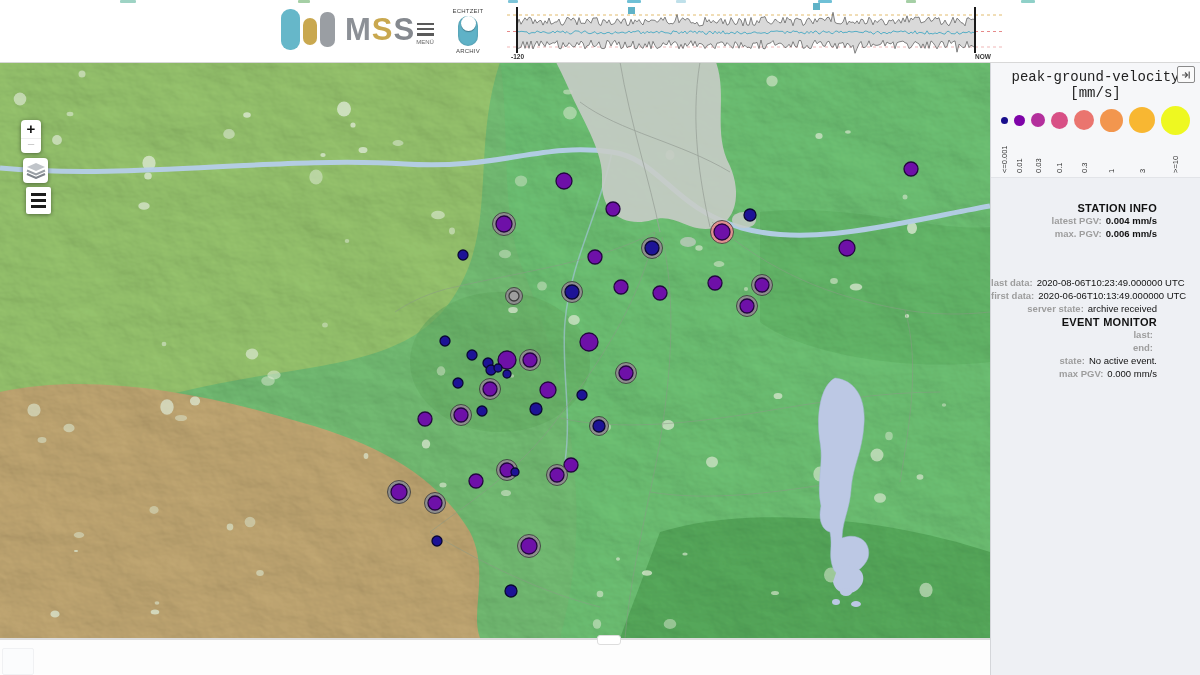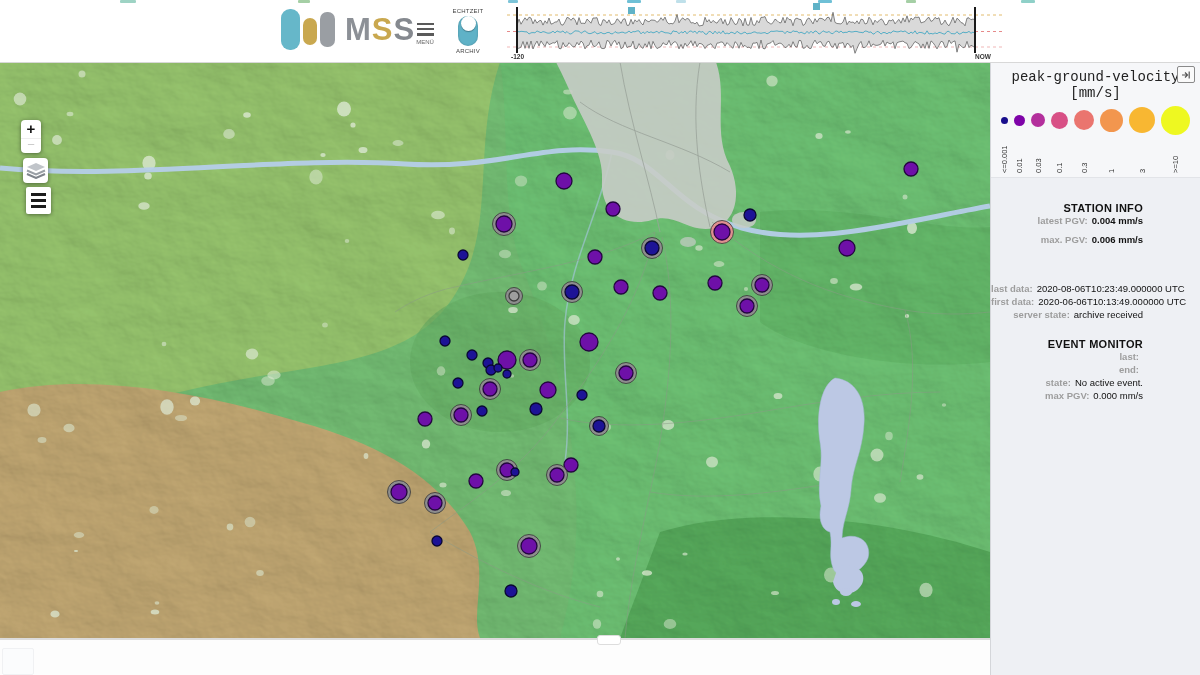--- a/index.html
+++ b/index.html
@@ -45,30 +45,30 @@
   #collapse-btn{position:absolute;right:5px;top:4px;width:16px;height:15px;background:#fafafa;
                 border:1.5px solid #8a8a8a;border-radius:2px;display:flex;align-items:center;justify-content:center;cursor:pointer;}
   #legend{background:#f6f7f9;border-bottom:1px solid #e2e4e8;padding:7px 8px 4px;}
   #legend-title{font-size:14px;color:#222;text-align:center;margin-bottom:4px;font-family:Liberation Mono, monospace;}
   #legend-row{display:flex;justify-content:center;align-items:flex-start;}
   .leg-item{display:flex;flex-direction:column;align-items:center;margin:0 3px;}
   .leg-circle-box{height:30px;display:flex;align-items:center;}
   .leg-circle{border-radius:50%;}
   .leg-label{writing-mode:vertical-rl;transform:rotate(180deg);font-size:7.5px;color:#333;
              height:36px;margin-top:2px;line-height:1;}
-  .info{text-align:right;padding-right:57px;font-size:9.5px;color:#222;}
+  .info{text-align:right;padding-right:43px;font-size:9.5px;color:#222;}
   .sec-title{font-size:11px;font-weight:bold;color:#111;letter-spacing:.3px;}
   .row{line-height:13px;white-space:nowrap;}
   .row .lbl{color:#9d9d9d;margin-right:4px;font-weight:bold;}
   .row .val{color:#111;}
   .boldvals .val{font-weight:bold;}
-  #station-info{margin-top:24px;} #station-info .row.gap{margin-top:6px;}
+  #station-info{margin-top:24px;} #station-info .row.gap{margin-top:0;}
   #metadata{margin-top:9px;} #metadata .row.gap{margin-top:5px;}
   #data-status{margin-top:36px;}
-  #event-monitor{margin-top:17px;}
+  #event-monitor{margin-top:1px;}
   
   #bottom-strip{position:absolute;left:0;top:638px;width:990px;height:37px;background:#fdfdfd;
                 border-top:2px solid #dcdcdc;}
   #drag-handle{position:absolute;left:597px;top:-5px;width:22px;height:8px;background:#fff;
                border:1px solid #ddd;border-radius:3px;cursor:ns-resize;}
   #corner-panel{position:absolute;left:2px;top:8px;width:30px;height:25px;background:#fbfcfd;border:1px solid #f0f1f3;border-radius:2px;}
 </style>
 </head>
 <body>
 

